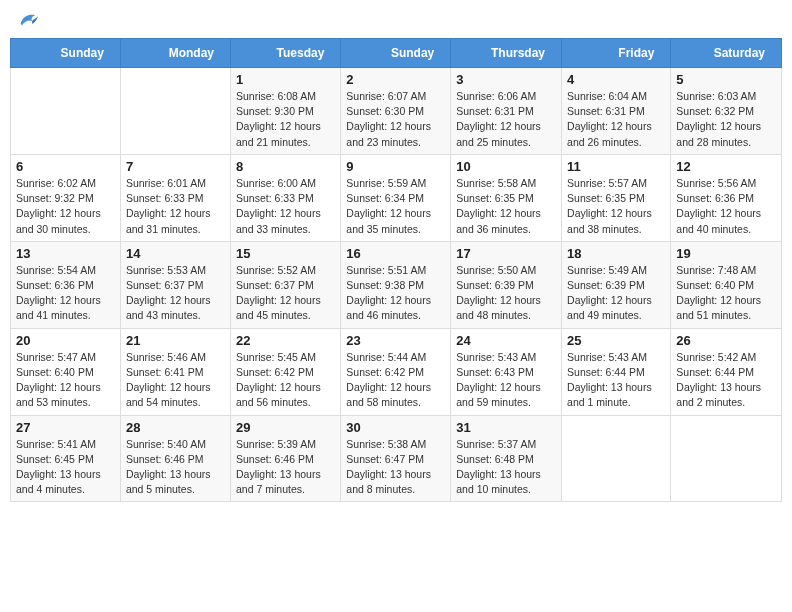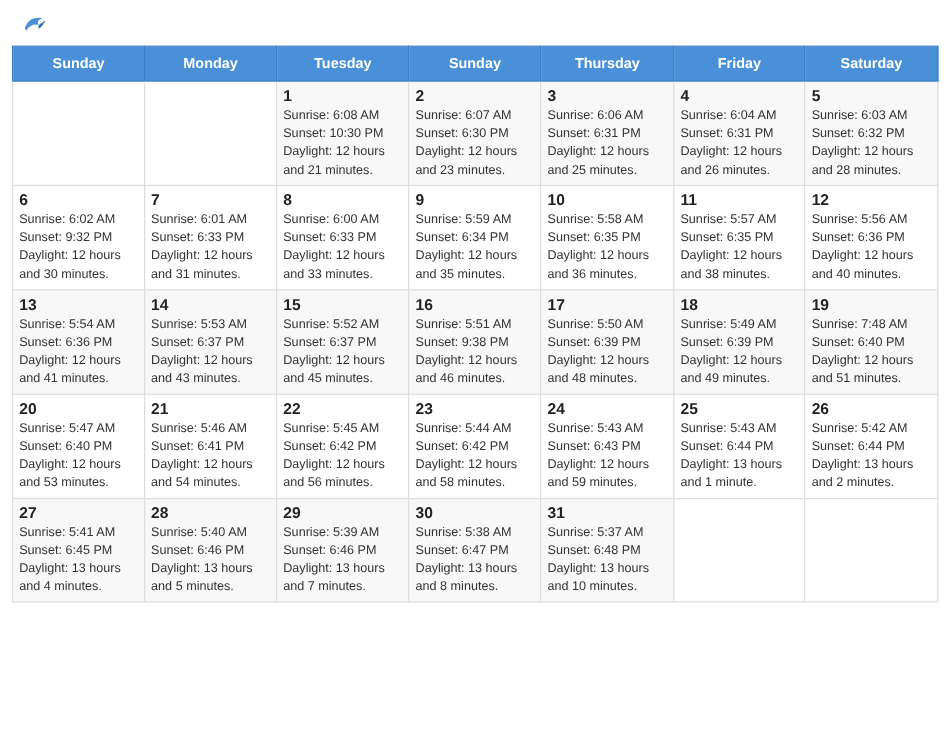--- a/index.html
+++ b/index.html
@@ -57,21 +57,21 @@
     }
     .calendar {
       width: 100%;
       border-collapse: collapse;
       font-size: 11px;
     }
     .calendar thead th {
       background-color: #4a90d9;
       color: #fff;
       padding: 7px 16px;
-      text-align: center;
+      text-align: right;
       font-size: 12px;
       font-weight: bold;
       border: 1px solid #3a80c9;
     }
     .calendar tbody td {
       border: 1px solid #ddd;
       vertical-align: top;
       padding: 4px 5px;
       width: 113px;
       min-height: 75px;
@@ -128,21 +128,21 @@
         <th>Saturday</th>
       </tr>
   </thead>
   <tbody id="calendar-body">
   <tr>
         <td class="empty-cell"></td>
         <td class="empty-cell"></td>
         <td>
           <span class="day-num">1</span>
           <div class="day-info">Sunrise: 6:08 AM
-Sunset: 10:30 PM
+Sunset: 9:30 PM
 Daylight: 12 hours and 21 minutes.</div>
         </td>
         <td>
           <span class="day-num">2</span>
           <div class="day-info">Sunrise: 6:07 AM
 Sunset: 6:30 PM
 Daylight: 12 hours and 23 minutes.</div>
         </td>
         <td>
           <span class="day-num">3</span>

